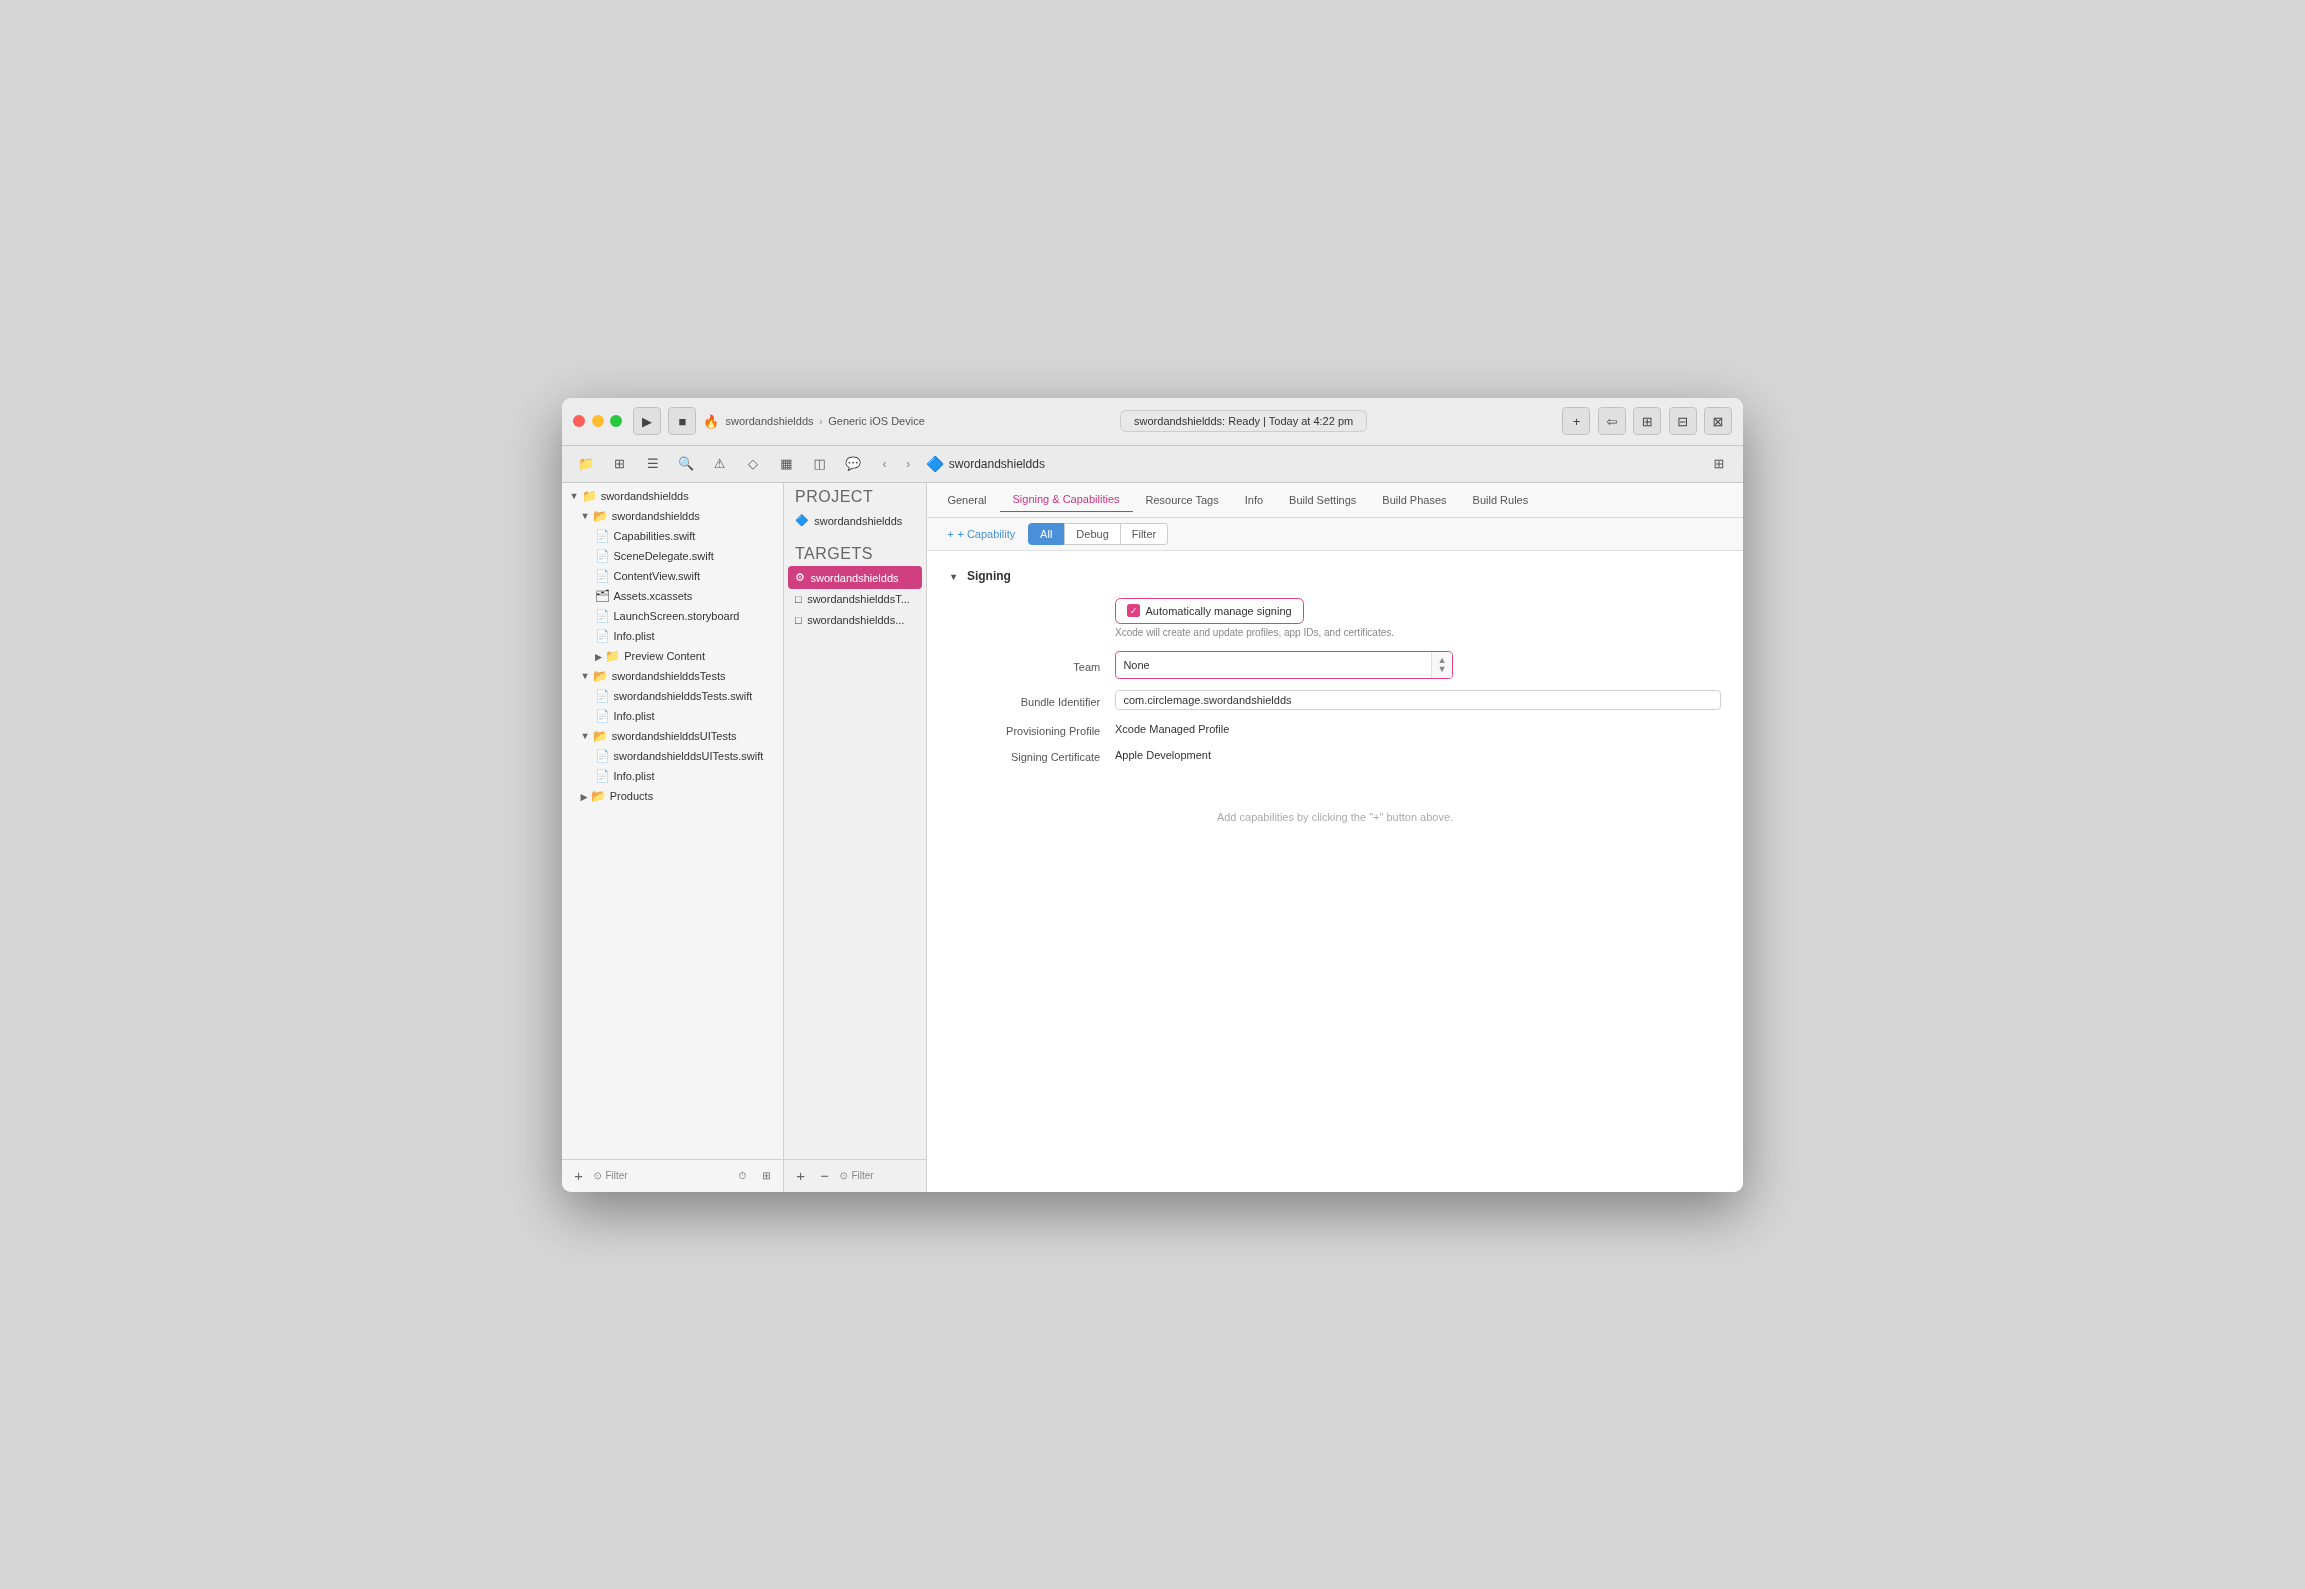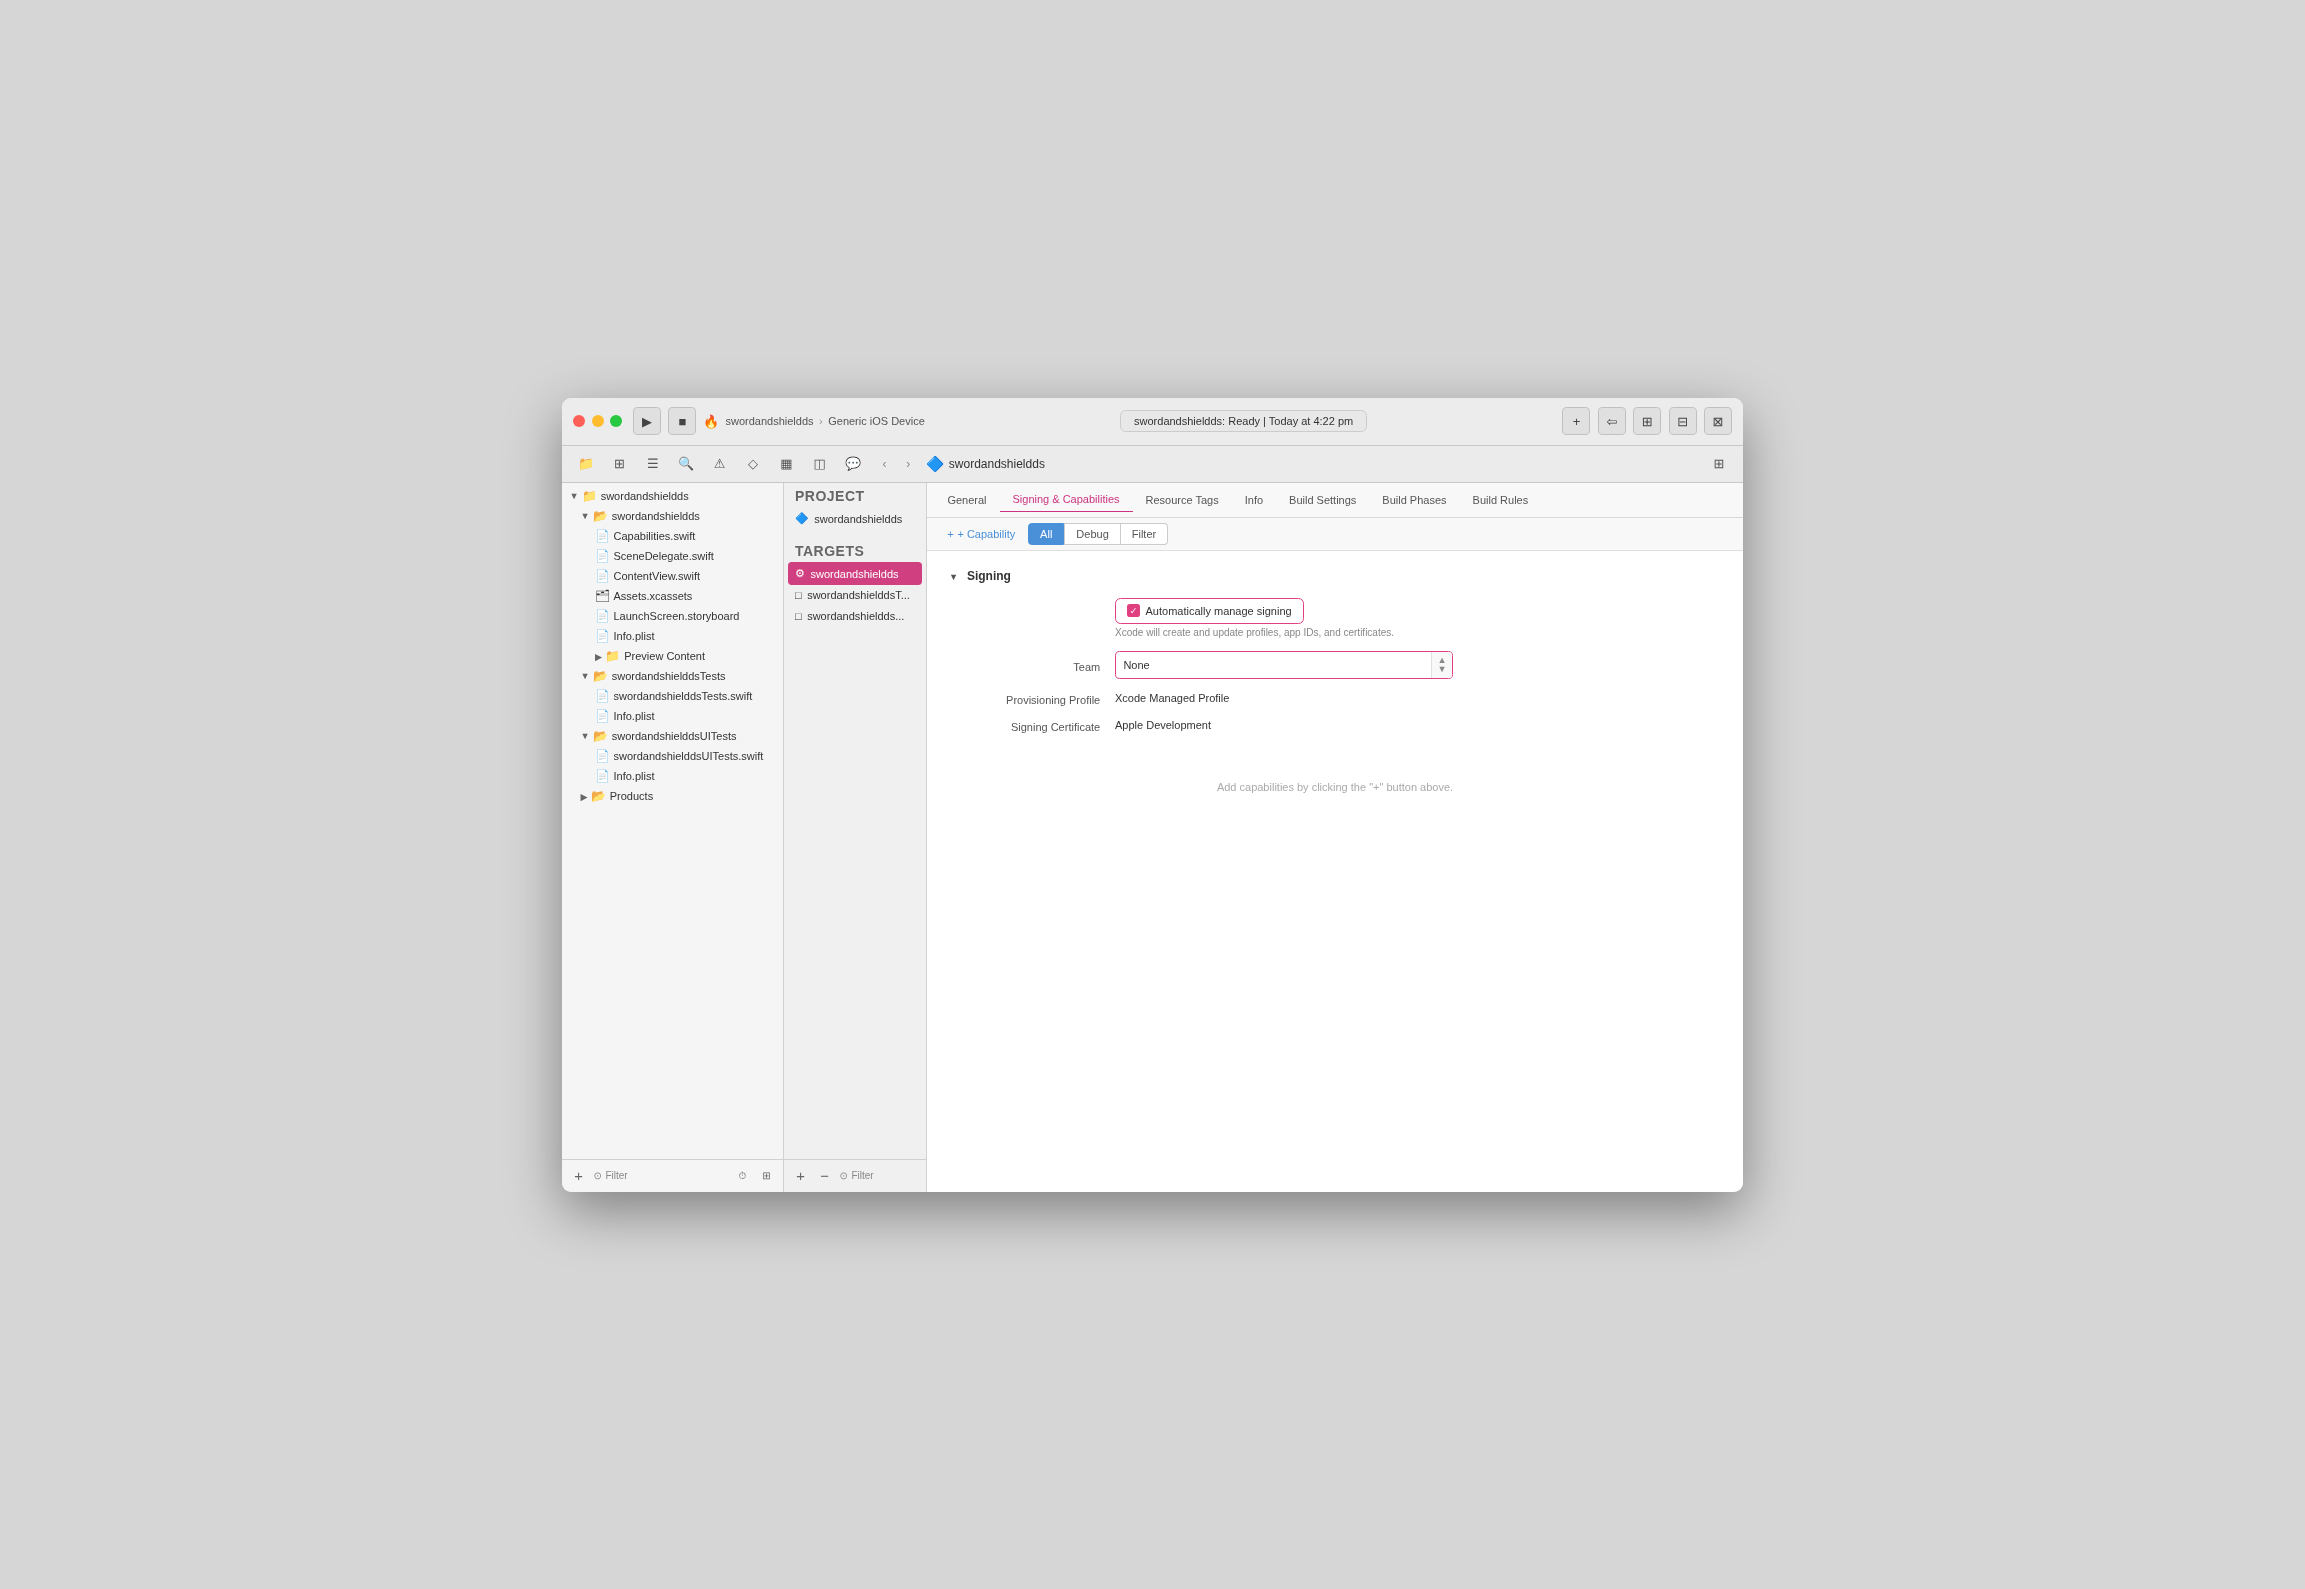--- a/index.html
+++ b/index.html
@@ -208,22 +208,22 @@
     
     .middle-panel {
       width: 143px;
       background: #f0f0f0;
       border-right: 0.9px solid #d0d0d0;
       display: flex;
       flex-direction: column;
     }
     .middle-section-header {
       padding: 5.5px 11px 3.7px;
-      font-size: 14px;
-      font-weight: 700;
+      font-size: 16px;
+      font-weight: 400;
       color: #666;
       text-transform: uppercase;
       letter-spacing: 0.5px;
     }
     .middle-item {
       padding: 4.6px 11px;
       font-size: 11px;
       color: #333;
       cursor: pointer;
       display: flex;
@@ -666,20 +666,26 @@
               <div class="team-dropdown">
                 <div class="team-select-value">None</div>
                 <div class="team-arrows">
                   <span>▲</span>
                   <span>▼</span>
                 </div>
               </div>
             </div>
           </div>
 
+          <div class="signing-row" style="margin-top:9.2px; align-items:center;">
+            <div class="signing-label">Bundle Identifier</div>
+            <div class="signing-value">
+              <div class="info-field">com.circlemage.swordandshieldds</div>
+            </div>
+          </div>
 
           <div class="signing-row" style="margin-top:9.2px; align-items:center;">
             <div class="signing-label">Provisioning Profile</div>
             <div class="signing-value">Xcode Managed Profile</div>
           </div>
 
           <div class="signing-row" style="margin-top:5.5px; align-items:center;">
             <div class="signing-label">Signing Certificate</div>
             <div class="signing-value">Apple Development</div>
           </div>

